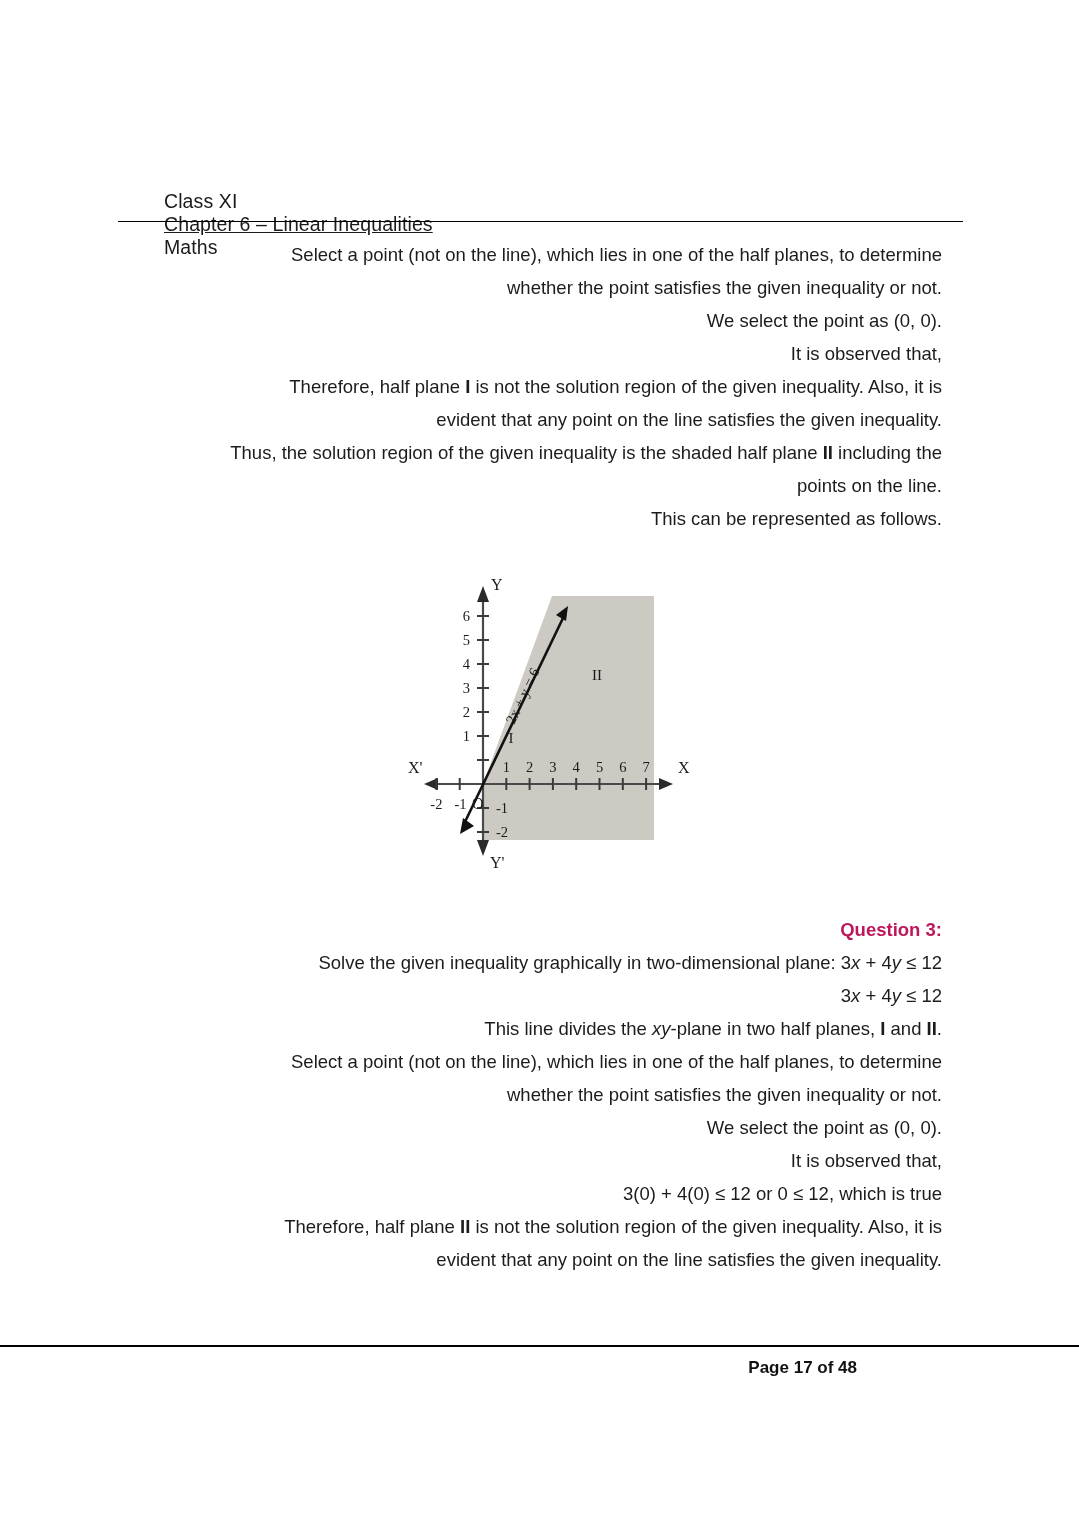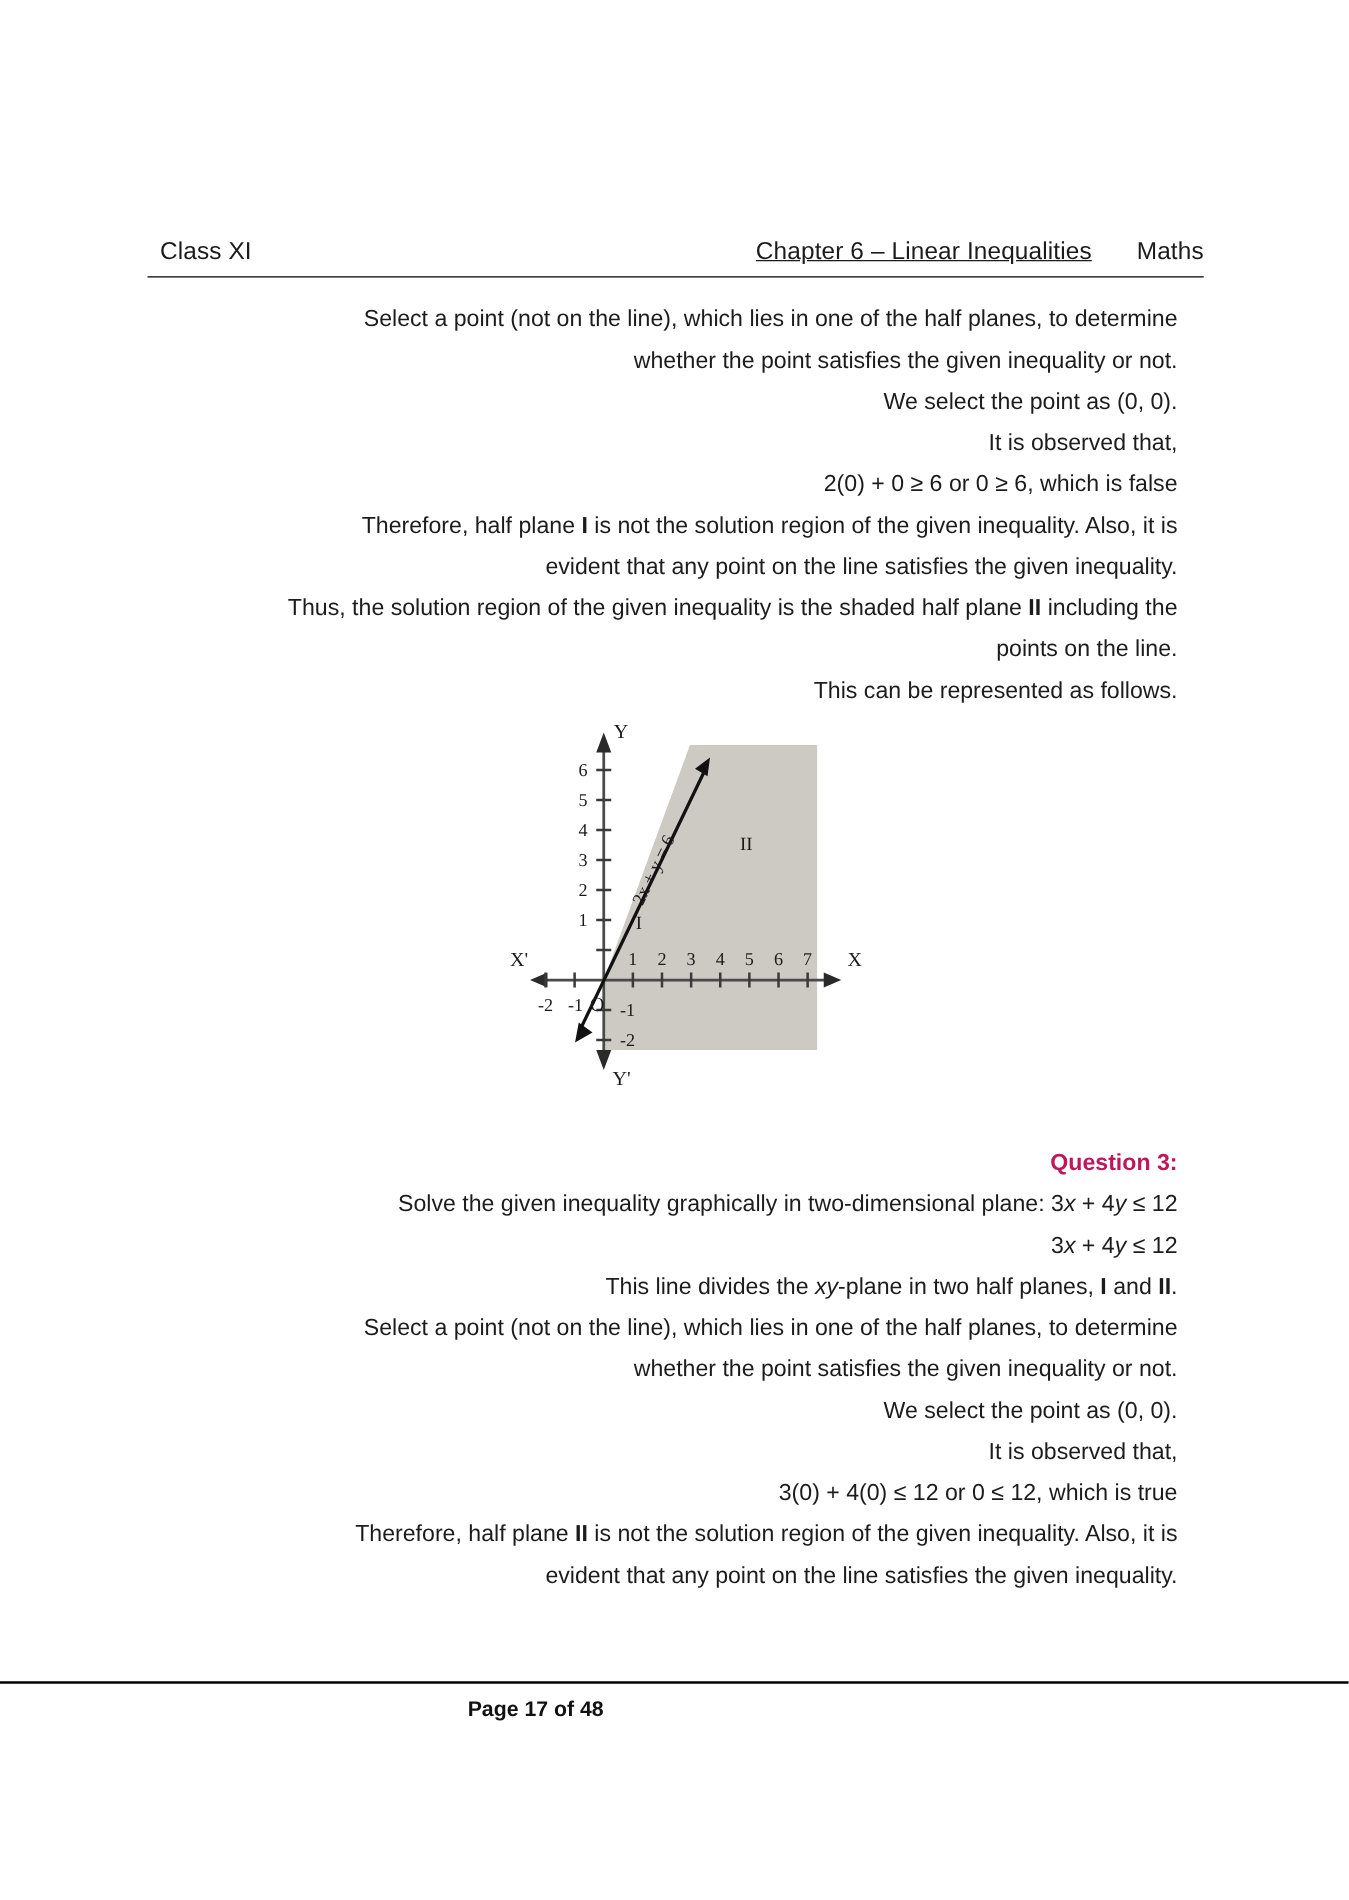--- a/index.html
+++ b/index.html
@@ -27,20 +27,21 @@
     position: absolute;
     left: 128px;
     top: 190px;
     width: 835px;
     display: flex;
     align-items: baseline;
     justify-content: space-between;
     font-size: 19.5px;
     letter-spacing: 0.1px;
     color: #1b1b1b;
+    flex-direction: column;
   }
   .doc-header .hdr-left  { flex: 0 0 auto; }
   .doc-header .hdr-mid   { flex: 1 1 auto; text-align: right; text-decoration: underline; }
   .doc-header .hdr-right { flex: 0 0 auto; margin-left: 36px; }
   .header-rule {
     position: absolute;
     left: 118px;
     top: 221px;
     width: 845px;
     height: 0;
@@ -86,21 +87,21 @@
     top: 1345px;
     width: 1079px;
     height: 0;
     border-top: 2px solid #000;
   }
   .footer-text {
     position: absolute;
     left: 0;
     top: 1358px;
     width: 857px;
-    text-align: center;
+    text-align: right;
     font-size: 17px;
     font-weight: bold;
     color: #111;
   }
 </style>
 </head>
 <body>
 
 <div class="page">
 
@@ -109,21 +110,20 @@
     <span class="hdr-mid">Chapter 6 – Linear Inequalities</span>
     <span class="hdr-right">Maths</span>
   </div>
   <div class="header-rule"></div>
 
   <div class="body-block" id="block-top">
     <div class="line">Select a point (not on the line), which lies in one of the half planes, to determine</div>
     <div class="line">whether the point satisfies the given inequality or not.</div>
     <div class="line">We select the point as (0, 0).</div>
     <div class="line">It is observed that,</div>
-    <div class="line">2(0) + 0 ≥ 6 or 0 ≥ 6, which is false</div>
     <div class="line"><span>Therefore, half plane </span><span class="bi">I</span><span> is not the solution region of the given inequality. Also, it is</span></div>
     <div class="line">evident that any point on the line satisfies the given inequality.</div>
     <div class="line"><span>Thus, the solution region of the given inequality is the shaded half plane </span><span class="bi">II</span><span> including the</span></div>
     <div class="line">points on the line.</div>
     <div class="line">This can be represented as follows.</div>
   </div>
 
   <div class="figure">
     <svg width="320" height="325" viewBox="0 0 320 325" xmlns="http://www.w3.org/2000/svg">
       <defs>

